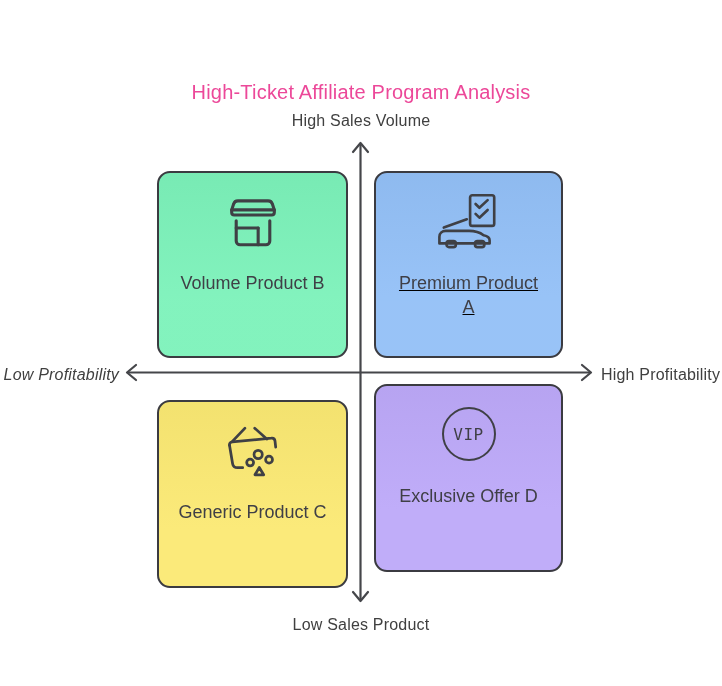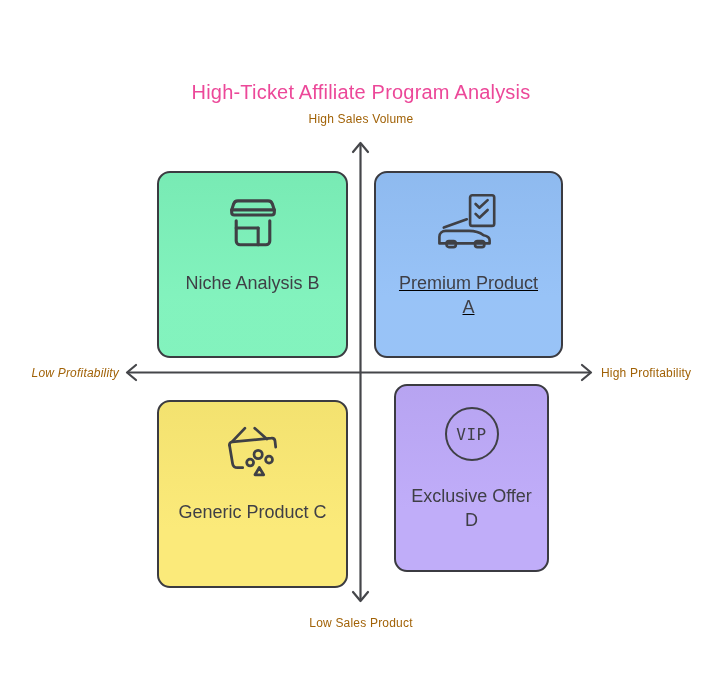--- a/index.html
+++ b/index.html
@@ -2,36 +2,36 @@
 <html><head>
 <meta charset="utf-8">
 <style>
   html,body{margin:0;padding:0;background:#ffffff;}
   body{font-family:"Liberation Sans","DejaVu Sans",sans-serif;}
   .canvas{position:relative;width:722px;height:686px;background:#ffffff;overflow:hidden;}
 
   .title{position:absolute;top:49px;left:0;right:0;text-align:center;
          font-size:20px;font-weight:500;letter-spacing:.2px;color:#ec4899;margin-top:32px;}
 
-  .axis-label{position:absolute;font-size:12px;color:#a16207;letter-spacing:.2px;}
+  .axis-label{position:absolute;font-size:16px;color:#404040;letter-spacing:.2px;}
   .axis-top{top:112px;left:0;right:0;text-align:center;}
   .axis-bottom{top:616px;left:0;right:0;text-align:center;}
   .axis-left{top:366px;right:603px;white-space:nowrap;font-style:italic;}
   .axis-right{top:366px;left:601px;white-space:nowrap;}
 
   .axes-svg{position:absolute;left:0;top:0;}
 
   .quad{position:absolute;border:2px solid #3b3b41;border-radius:13px;
         box-sizing:border-box;display:flex;flex-direction:column;align-items:center;
         padding:18px 14px 0 14px;
         background-image:linear-gradient(180deg,rgba(0,0,0,0.03),rgba(255,255,255,0.05) 70%);}
   .q-tl{left:157px;top:171px;width:191px;height:187px;}
   .q-tr{left:374px;top:171px;width:189px;height:187px;}
   .q-bl{left:157px;top:384px;width:191px;height:188px;}
-  .q-br{left:374px;top:384px;width:155px;height:188px;margin-left:20px;}
+  .q-br{left:374px;top:384px;width:189px;height:188px;}
 
   .icon-wrap{height:60px;display:flex;align-items:center;justify-content:center;}
   .icon-wrap svg{display:block;}
 
   .quad-label{margin-top:20px;text-align:center;font-size:18px;line-height:24px;
               color:#3f3f46;width:100%;}
   .quad-label span{display:block;}
 
   .vip-circle{width:54px;height:54px;border:2.5px solid #3f4045;border-radius:50%;
               display:flex;align-items:center;justify-content:center;box-sizing:border-box;}
@@ -67,21 +67,21 @@
     <div class="icon-wrap">
       <svg width="62" height="57" viewBox="0 0 48 44" fill="none" stroke="#3f4045" stroke-width="2.4" stroke-linecap="round" stroke-linejoin="round">
         <path d="M7.5,13 L9,8.5 C9.4,7.1 10.8,6 12.3,6 H35.7 C37.2,6 38.6,7.1 39,8.5 L40.5,13 V15 C40.5,16.2 39.7,17 38.5,17 H9.5 C8.3,17 7.5,16.2 7.5,15 Z"></path>
         <path d="M7.5,13 H40.5"></path>
         <path d="M11,21.5 V37 C11,38.7 12.3,40 14,40 H34 C35.7,40 37,38.7 37,37 V21.5"></path>
         <path d="M11,27 H28"></path>
         <path d="M28,27 V40"></path>
       </svg>
     </div>
     <div class="quad-label">
-      <span>Niche Analysis B</span>
+      <span>Volume Product B</span>
     </div>
   </div>
 
   <div class="quad q-tr" style="background-color: rgb(147, 192, 247); text-decoration: underline;">
     <div class="icon-wrap">
       <svg width="66" height="57" viewBox="0 0 60 52" fill="none" stroke="#3f4045" stroke-width="2.4" stroke-linecap="round" stroke-linejoin="round">
         <rect x="31" y="2" width="22" height="28" rx="2"></rect>
         <path d="M36,10 L39.5,13.5 L47,6.5"></path>
         <path d="M36,19 L39.5,22.5 L47,15.5"></path>
         <path d="M7,31.5 L28,24"></path>

